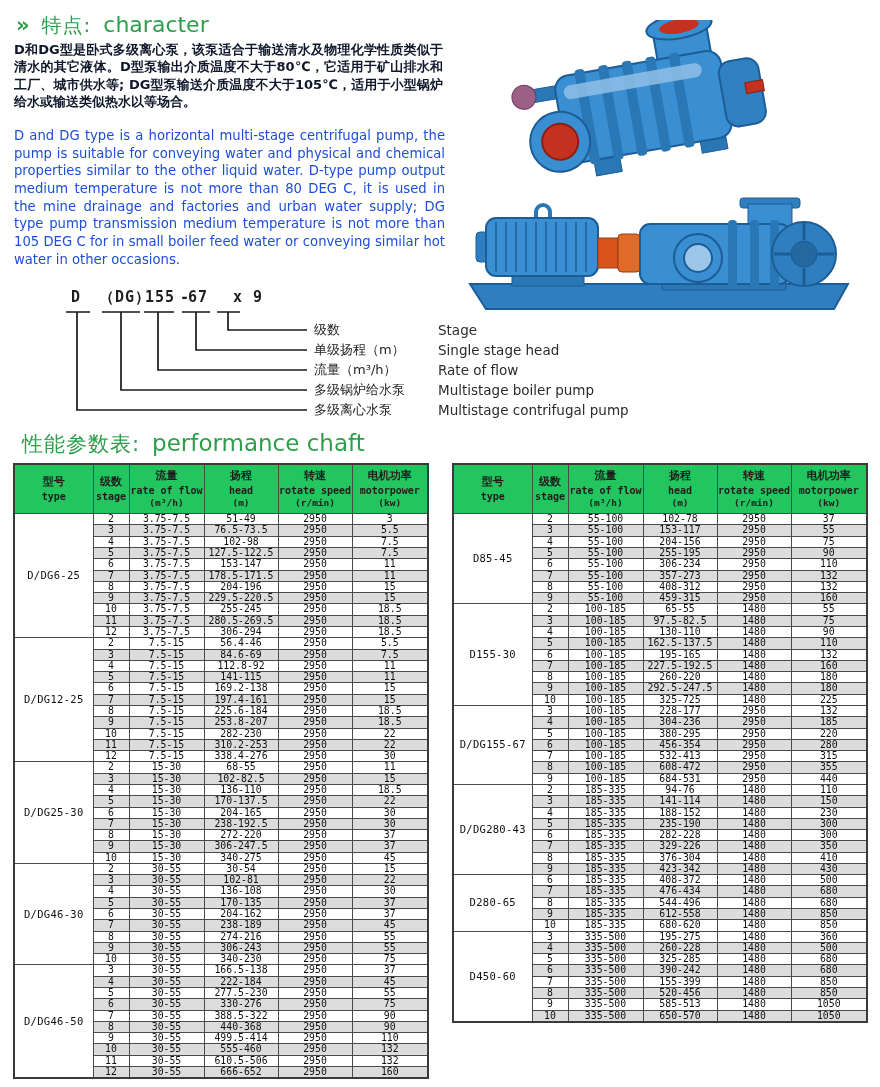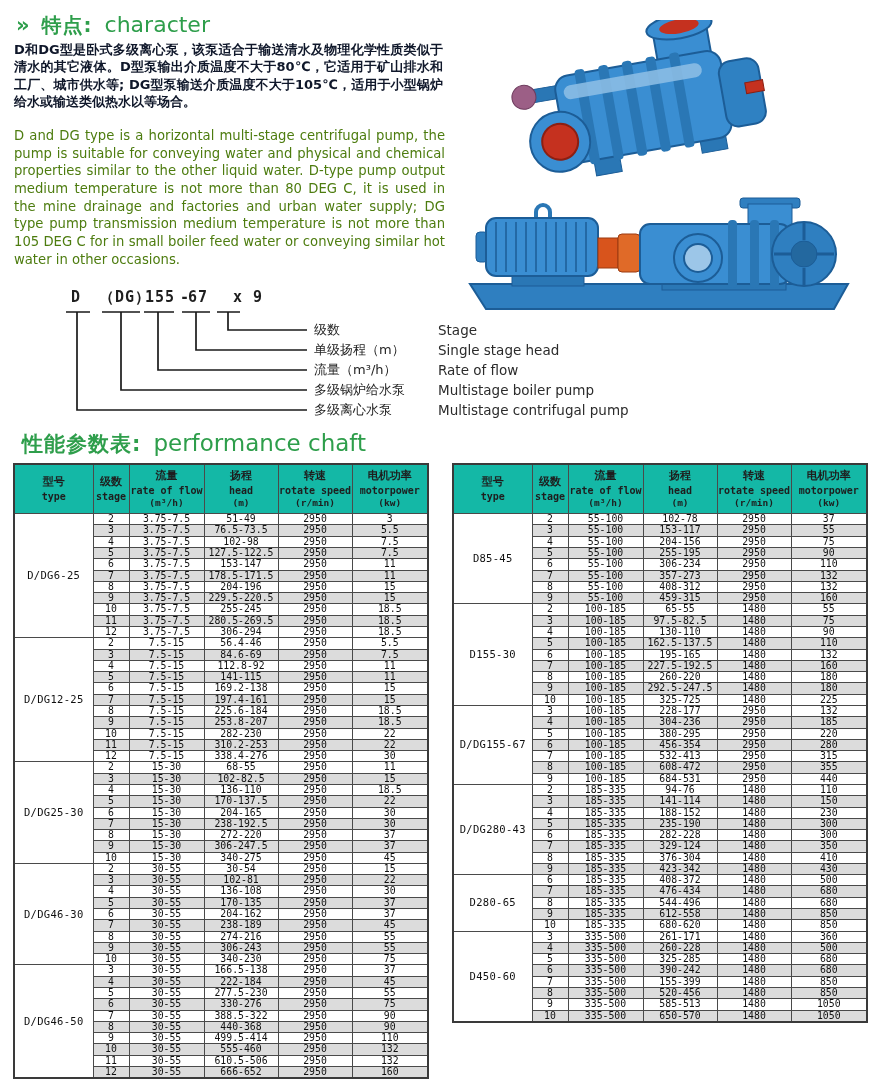--- a/index.html
+++ b/index.html
@@ -2,33 +2,33 @@
 <html><head>
 <meta charset="utf-8">
 <style>
   * { margin:0; padding:0; box-sizing:border-box; }
   body { background:#fff; font-family:"DejaVu Sans", sans-serif; }
   #page { position:relative; width:880px; height:1087px; background:#ffffff; overflow:hidden; }
 
   
   .g-head { position:absolute; color:#2e9e4b; white-space:nowrap; }
   .g-head .marker { font-weight:700; font-size:21px; margin-right:4px; }
-  .g-head .zh { font-weight:700; font-size:20px; letter-spacing:1px;padding-left:8px; }
+  .g-head .zh { font-weight:400; font-size:20px; letter-spacing:1px;padding-left:8px; }
   .g-head .en { font-weight:500; font-size:22px; margin-left:12px; }
   #head-character { left:16px; top:12px; }
   #head-model { left:16px; top:256px; }
   #head-perf { left:14px; top:430px;text-align:center; }
   #head-perf .zh { font-size:21px; }
   #head-perf .en { font-size:23px; }
 
   
   .para-zh { position:absolute; left:14px; top:41px; width:429px; font-size:13px; font-weight:700;
              line-height:1.33; color:#0f172a; text-align:justify; }
   .para-en { position:absolute; left:14px; top:127px; width:431px; font-size:13.2px;
-             line-height:1.34; color:#4d7c0f; text-align:justify; }
+             line-height:1.34; color:#1d4ed8; text-align:justify; }
 
   
   .pump-img { position:absolute; }
   #pump1 { left:498px; top:20px; }
   #pump2 { left:452px; top:188px; }
 
   
   #model-diagram { position:absolute; left:14px; top:288px; width:852px; height:140px; }
   #model-diagram svg.lines { position:absolute; left:0; top:0; }
   .tok { position:absolute; top:0; font-family:"DejaVu Sans Mono", monospace; font-weight:700;
@@ -39,21 +39,21 @@
   .mlabel-zh { position:absolute; left:300px; font-size:13px; color:#1e1e1e; white-space:nowrap; }
   .mlabel-en { position:absolute; left:424px; font-size:13.5px; color:#2b2b2b; white-space:nowrap; }
 
   
   .tbl-wrap { position:absolute; top:463px; }
   #tbl-left-wrap { left:13px; }
   #tbl-right-wrap { left:452px; }
   table.tbl { border-collapse:collapse; table-layout:fixed; width:414px; border:2px solid #3a3a3a;
               font-family:"DejaVu Sans Mono","DejaVu Sans", monospace; }
   .tbl th, .tbl td { border:1px solid #4a4a4a; text-align:center; padding:0; overflow:hidden; }
-  .tbl th { background:#14b8a6; padding:4px 0; }
+  .tbl th { background:#22c55e; padding:4px 0; }
   .h-zh { font-size:11px; font-weight:700; color:#1e1e1e; line-height:1.35; }
   .h-en { font-size:10px; font-weight:700; color:#1e1e1e; line-height:1.3; }
   .h-unit { font-size:9.5px; font-weight:700; color:#1e1e1e; line-height:1.3; }
   .tbl td { font-size:9.8px; color:#101010; line-height:1.05; }
   #tbl-left td { height:10.3px; }
   #tbl-right td { height:11.2px; }
   tr.alt td { background:#dcdcdc; }
   tr.sec-start td { border-top:1.6px solid #303030; }
   .tbl .type-cell { background:#fff !important; font-size:10.5px; letter-spacing:0.3px; }
 </style>
@@ -807,21 +807,21 @@
           <tr>
             <td>6</td>
             <td>185-335</td>
             <td>282-228</td>
             <td>1480</td>
             <td>300</td>
           </tr>
           <tr class="alt">
             <td>7</td>
             <td>185-335</td>
-            <td>329-124</td>
+            <td>329-226</td>
             <td>1480</td>
             <td>350</td>
           </tr>
           <tr>
             <td>8</td>
             <td>185-335</td>
             <td>376-304</td>
             <td>1480</td>
             <td>410</td>
           </tr>
@@ -865,21 +865,21 @@
             <td>10</td>
             <td>185-335</td>
             <td>680-620</td>
             <td>1480</td>
             <td>850</td>
           </tr>
           <tr class="sec-start">
             <td rowspan="8" class="type-cell">D450-60</td>
             <td>3</td>
             <td>335-500</td>
-            <td>261-171</td>
+            <td>195-275</td>
             <td>1480</td>
             <td>360</td>
           </tr>
           <tr class="alt">
             <td>4</td>
             <td>335-500</td>
             <td>260-228</td>
             <td>1480</td>
             <td>500</td>
           </tr>

